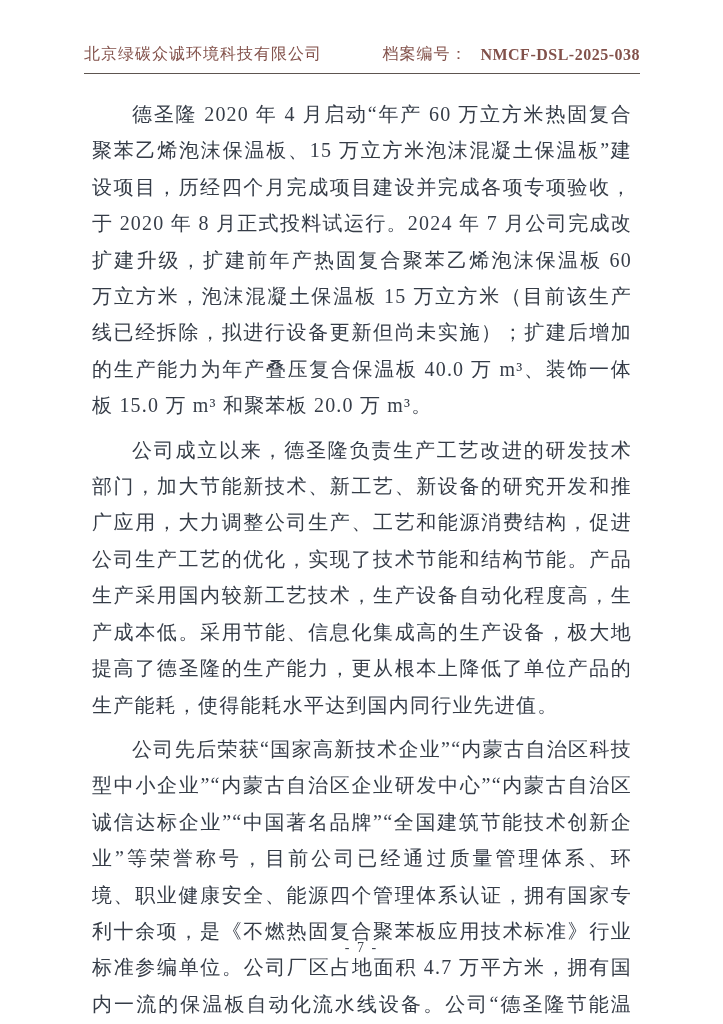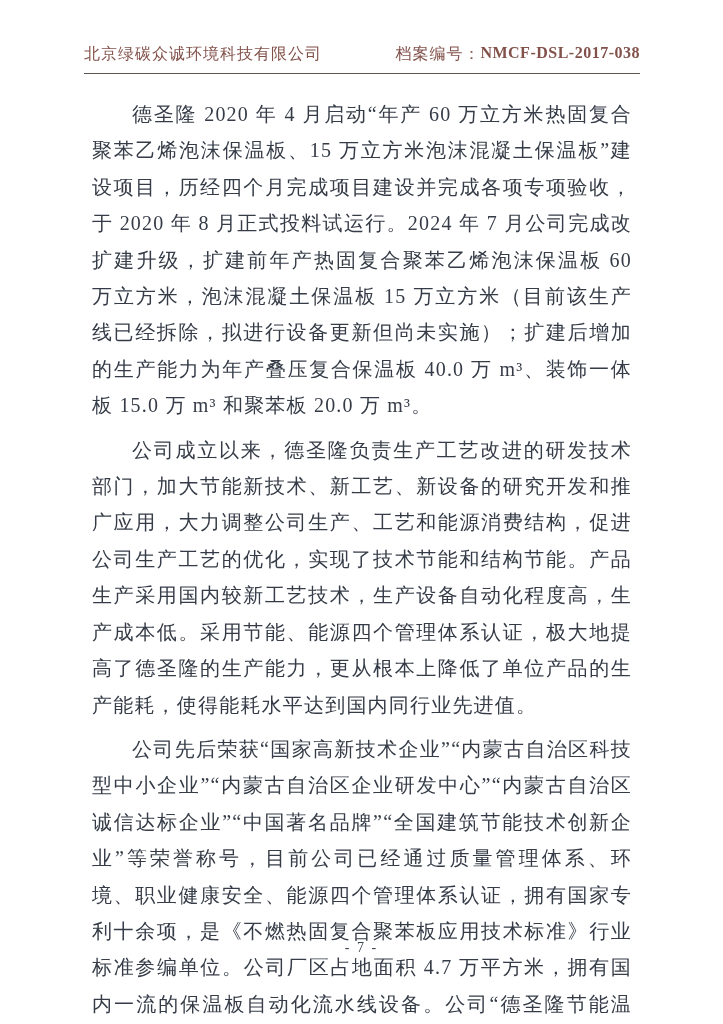--- a/index.html
+++ b/index.html
@@ -25,22 +25,22 @@
     justify-content: space-between;
     align-items: baseline;
     color: #82514a;
     font-size: 16px;
     letter-spacing: 1px;
     padding-bottom: 8px;
     border-bottom: 1.5px solid #5d5550;
   }
   .doc-header .archive {
     display: flex;
-    align-items: flex-start;
-    gap: 0;
+    align-items: center;
+    gap: 13px;
   }
   .doc-header .archive-number {
     font-weight: bold;
     letter-spacing: 0.5px;
   }
   .doc-body {
     position: absolute;
     top: 88px;
     left: 84px;
     width: 556px;
@@ -67,27 +67,27 @@
 </style>
 </head>
 <body>
 
 <div class="page">
 
   <div class="doc-header">
     <span class="company">北京绿碳众诚环境科技有限公司</span>
     <span class="archive">
       <span>档案编号：</span>
-      <span class="archive-number">NMCF-DSL-2017-038</span>
+      <span class="archive-number">NMCF-DSL-2025-038</span>
     </span>
   </div>
 
   <div class="doc-body">
     <p>德圣隆 2020 年 4 月启动“年产 60 万立方米热固复合聚苯乙烯泡沫保温板、15 万立方米泡沫混凝土保温板”建设项目，历经四个月完成项目建设并完成各项专项验收，于 2020 年 8 月正式投料试运行。2024 年 7 月公司完成改扩建升级，扩建前年产热固复合聚苯乙烯泡沫保温板 60 万立方米，泡沫混凝土保温板 15 万立方米（目前该生产线已经拆除，拟进行设备更新但尚未实施）；扩建后增加的生产能力为年产叠压复合保温板 40.0 万 m³、装饰一体板 15.0 万 m³ 和聚苯板 20.0 万 m³。</p>
-    <p>公司成立以来，德圣隆负责生产工艺改进的研发技术部门，加大节能新技术、新工艺、新设备的研究开发和推广应用，大力调整公司生产、工艺和能源消费结构，促进公司生产工艺的优化，实现了技术节能和结构节能。产品生产采用国内较新工艺技术，生产设备自动化程度高，生产成本低。采用节能、能源四个管理体系认证，极大地提高了德圣隆的生产能力，更从根本上降低了单位产品的生产能耗，使得能耗水平达到国内同行业先进值。</p>
+    <p>公司成立以来，德圣隆负责生产工艺改进的研发技术部门，加大节能新技术、新工艺、新设备的研究开发和推广应用，大力调整公司生产、工艺和能源消费结构，促进公司生产工艺的优化，实现了技术节能和结构节能。产品生产采用国内较新工艺技术，生产设备自动化程度高，生产成本低。采用节能、信息化集成高的生产设备，极大地提高了德圣隆的生产能力，更从根本上降低了单位产品的生产能耗，使得能耗水平达到国内同行业先进值。</p>
     <p>公司先后荣获“国家高新技术企业”“内蒙古自治区科技型中小企业”“内蒙古自治区企业研发中心”“内蒙古自治区诚信达标企业”“中国著名品牌”“全国建筑节能技术创新企业”等荣誉称号，目前公司已经通过质量管理体系、环境、职业健康安全、能源四个管理体系认证，拥有国家专利十余项，是《不燃热固复合聚苯板应用技术标准》行业标准参编单位。公司厂区占地面积 4.7 万平方米，拥有国内一流的保温板自动化流水线设备。公司“德圣隆节能温材料研究开发中心”被认定为 2022 年度内蒙古自治区企业研究开</p>
   </div>
 
   <div class="doc-footer">
     <span>- 7 -</span>
   </div>
 
 </div>
 
 </body></html>

